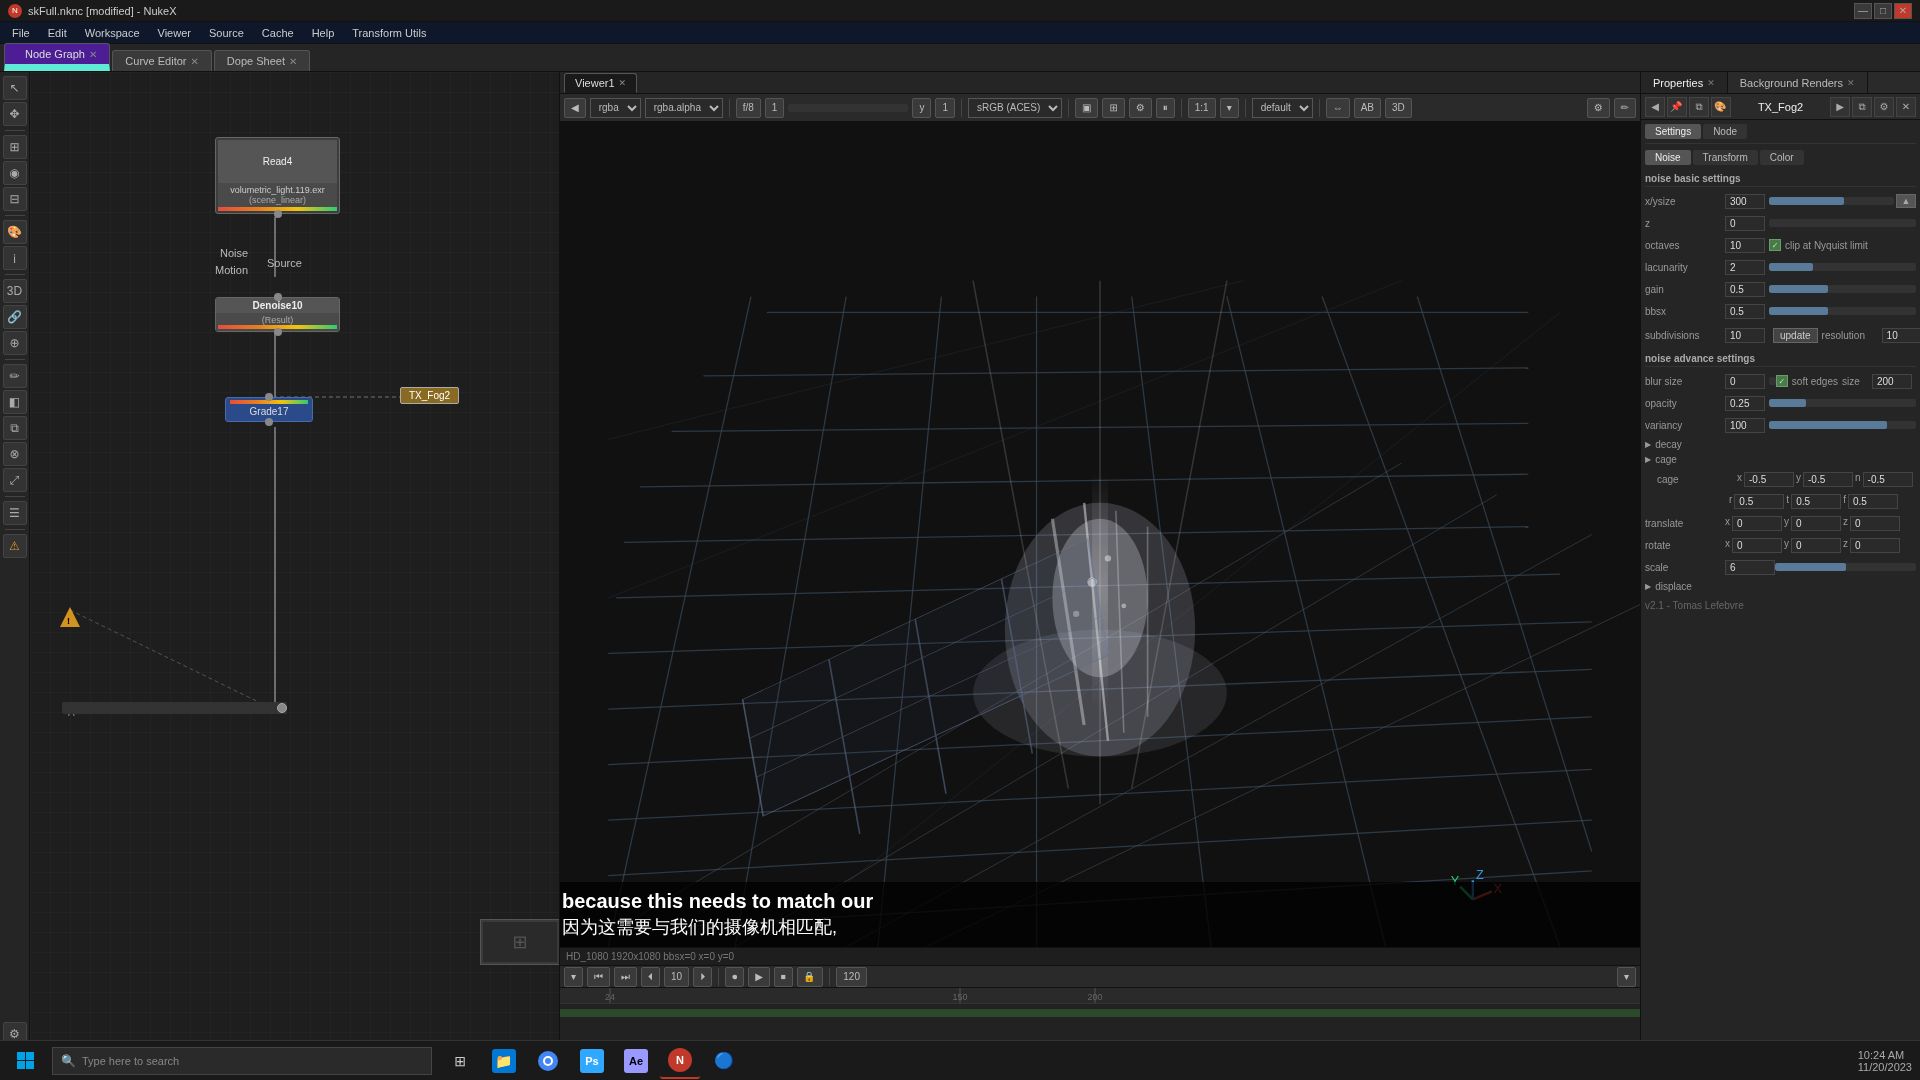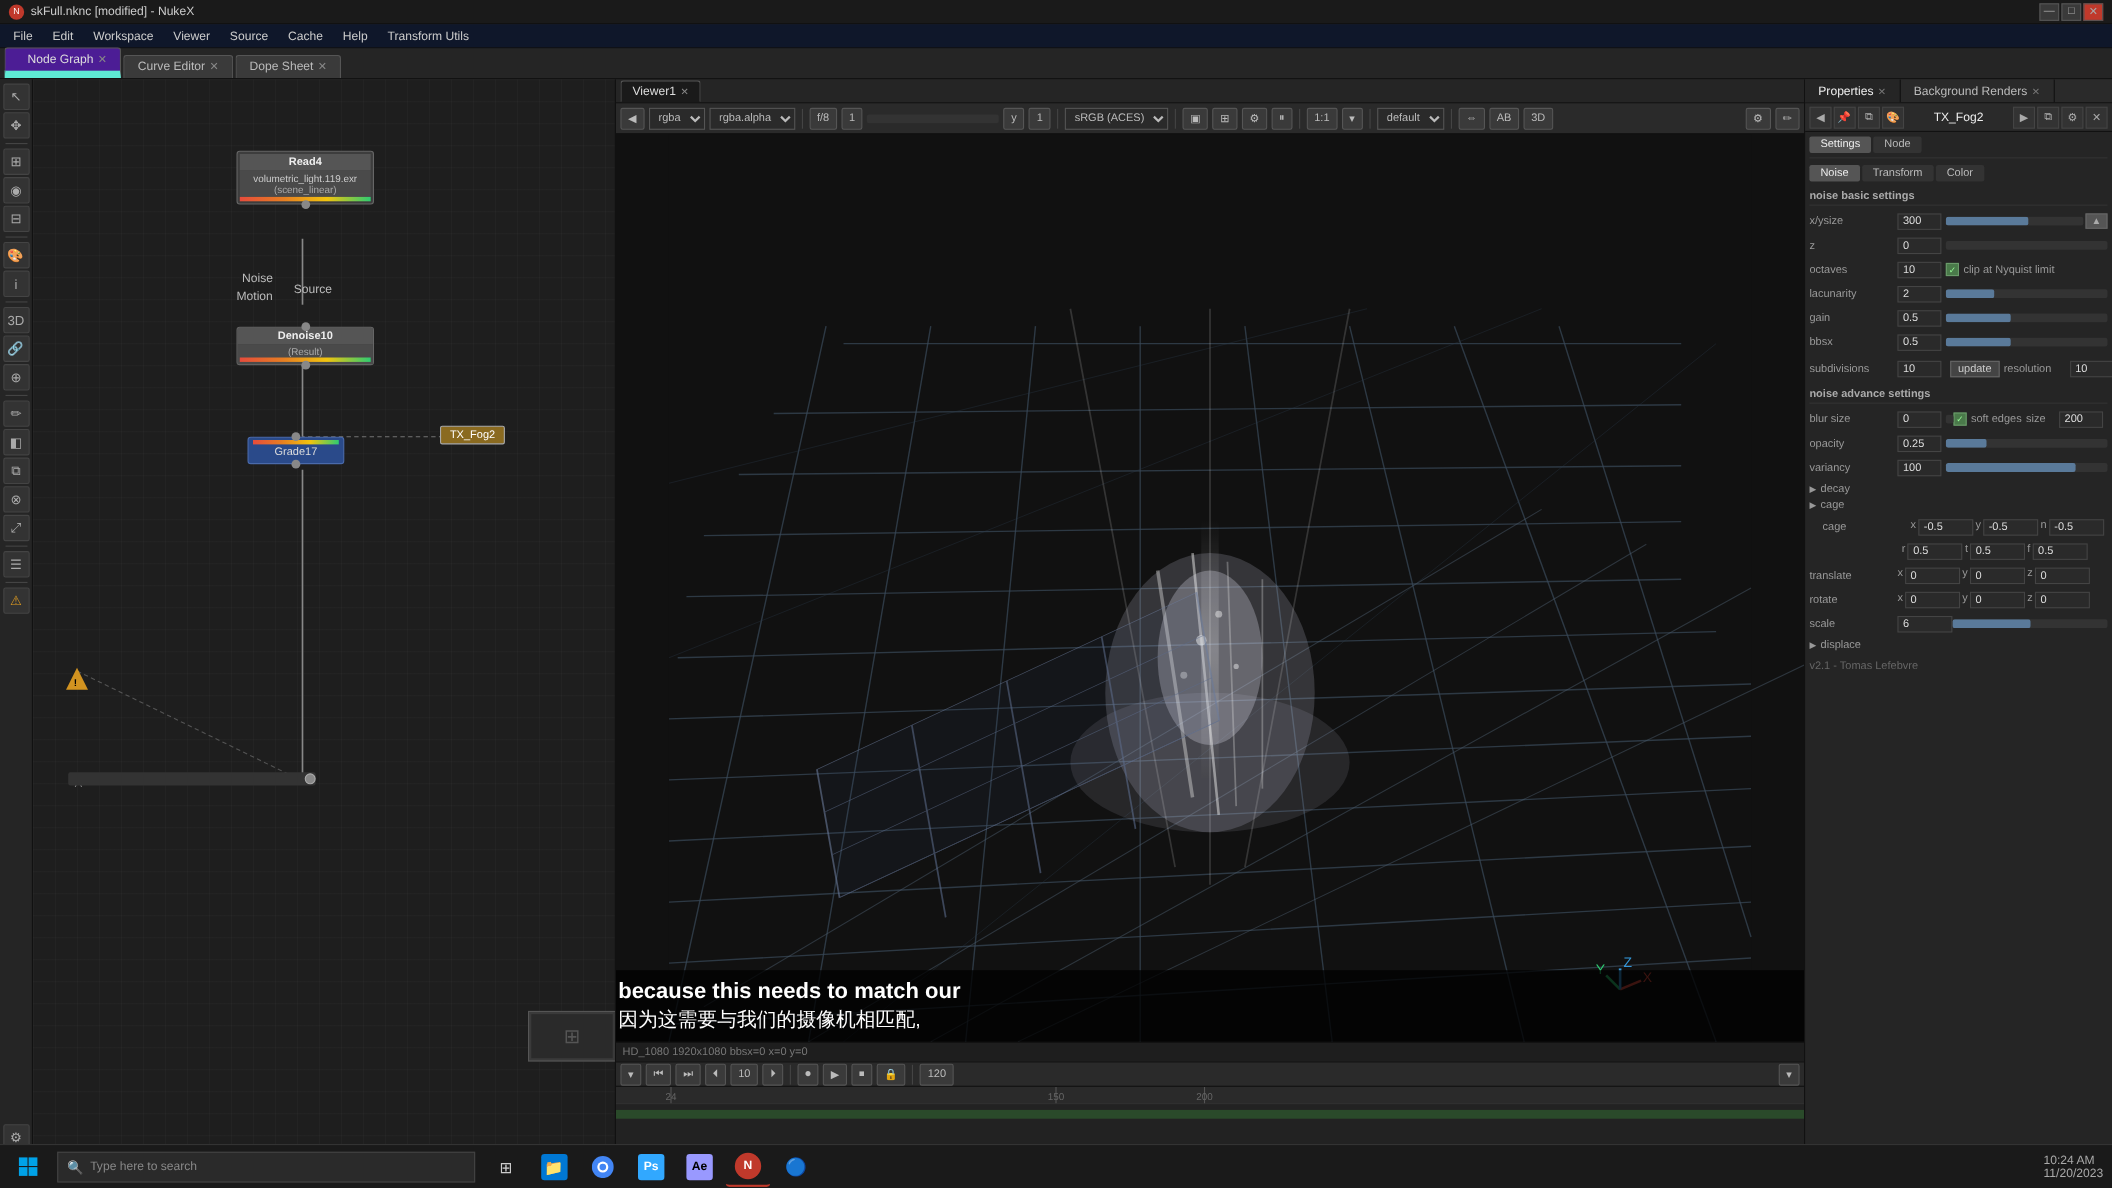--- a/index.html
+++ b/index.html
@@ -213,21 +213,21 @@
 
         <line x1="408" y1="325" x2="245" y2="325" stroke="#aaa" stroke-width="1" stroke-dasharray="4,3" opacity="0.6"></line>
 
         <line x1="245" y1="638" x2="40" y2="538" stroke="#888" stroke-width="1" stroke-dasharray="4,3" opacity="0.5"></line>
 
         <polygon points="40,535 30,555 50,555" fill="#e6a020" opacity="0.9"></polygon>
         <text x="37" y="552" fill="#000" font-size="9" font-weight="bold">!</text>
       </svg>
 
       <div class="node node-read ng-node-read" style="left:185px;top:65px;width:125px;">
-        <div style="background:#555;padding:2px 4px;font-size:10px;font-weight:bold;color:#eee;text-align:center;">Read4</div>
+        <div style="background:#555;padding:16px 4px;font-size:10px;font-weight:normal;color:#eee;text-align:center;">Read4</div>
         <div style="background:#4a4a4a;padding:2px;text-align:center;">
           <div style="font-size:9px;color:#ccc;">volumetric_light.119.exr</div>
           <div style="font-size:9px;color:#aaa;">(scene_linear)</div>
         </div>
         <div class="node-color-bar"></div>
 
         <div style="position:absolute;bottom:-5px;left:50%;transform:translateX(-50%);width:8px;height:8px;background:#888;border-radius:50%;cursor:pointer;"></div>
       </div>
 
       <div style="position:absolute;left:190px;top:175px;color:#bbb;font-size:11px;">Noise</div>

